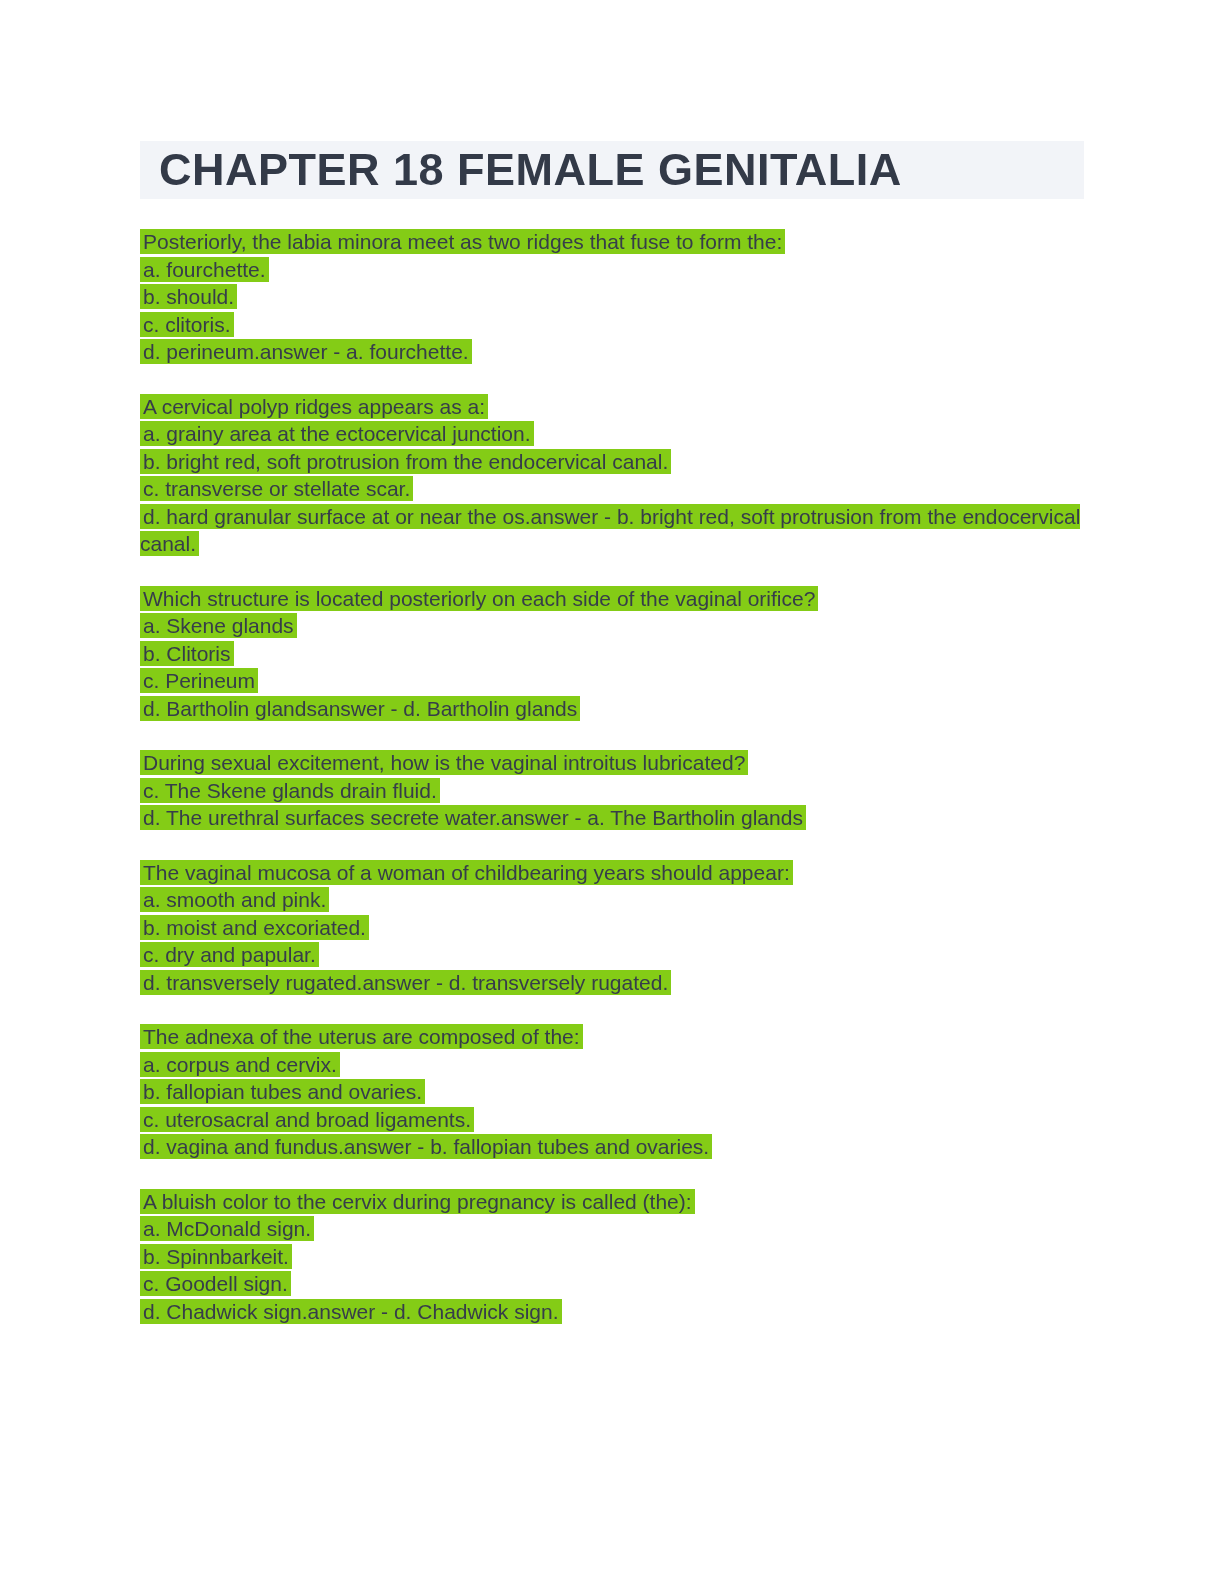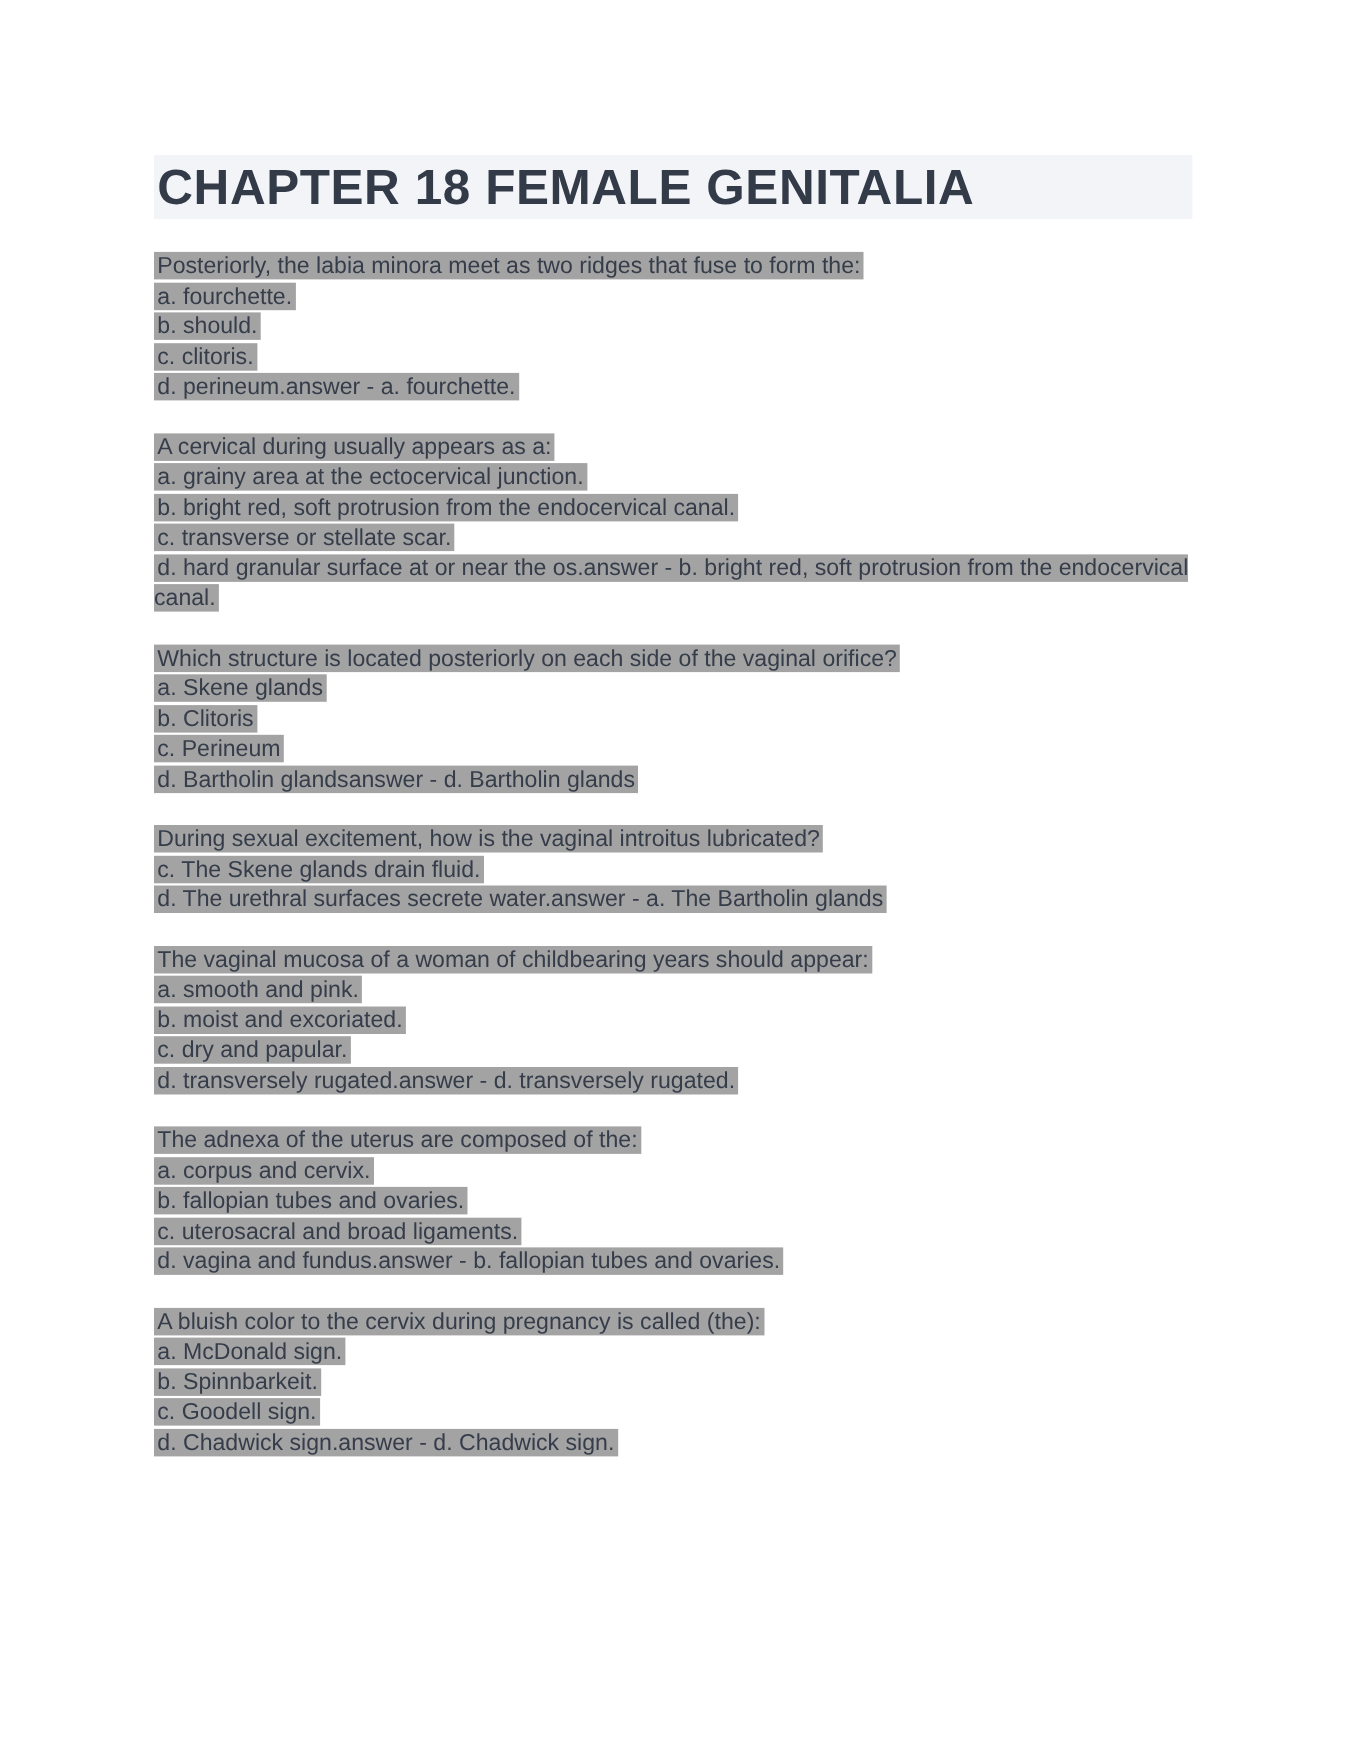--- a/index.html
+++ b/index.html
@@ -14,21 +14,21 @@
     background: #ffffff;
     font-family: "Liberation Sans", sans-serif;
     overflow: hidden;
   }
   .title-block {
     margin: 141px 0 0 140px;
     width: 944px;
     background: #f2f4f8;
   }
   .title-block h1 {
-    margin: 0;
+    margin: 16px;
     padding: 0 0 0 3px;
     font-size: 45px;
     line-height: 58px;
     font-weight: bold;
     letter-spacing: 0.5px;
     color: #333a48;
     white-space: nowrap;
   }
   .content {
     margin: 29px 0 0 140px;
@@ -39,42 +39,42 @@
   }
   .question-block:last-child {
     margin-bottom: 0;
   }
   .line {
     font-size: 21px;
     line-height: 27.5px;
     color: #363d4a;
   }
   .hl {
-    background: #a3a3a3;
+    background: #84cc16;
     padding: 1px 3px;
     text-align: right;
   }
 </style>
 </head>
 <body>
 
 <div class="page">
   <div class="title-block">
     <h1>CHAPTER 18 FEMALE GENITALIA</h1>
   </div>
   <div class="content">
       <div class="question-block">
         <div class="line"><span class="hl">Posteriorly, the labia minora meet as two ridges that fuse to form the:</span></div>
         <div class="line"><span class="hl">a. fourchette.</span></div>
         <div class="line"><span class="hl">b. should.</span></div>
         <div class="line"><span class="hl">c. clitoris.</span></div>
         <div class="line"><span class="hl">d. perineum.answer - a. fourchette.</span></div>
       </div>
       <div class="question-block">
-        <div class="line"><span class="hl">A cervical during usually appears as a:</span></div>
+        <div class="line"><span class="hl">A cervical polyp ridges appears as a:</span></div>
         <div class="line"><span class="hl">a. grainy area at the ectocervical junction.</span></div>
         <div class="line"><span class="hl">b. bright red, soft protrusion from the endocervical canal.</span></div>
         <div class="line"><span class="hl">c. transverse or stellate scar.</span></div>
         <div class="line"><span class="hl">d. hard granular surface at or near the os.answer - b. bright red, soft protrusion from the endocervical canal.</span></div>
       </div>
       <div class="question-block">
         <div class="line"><span class="hl">Which structure is located posteriorly on each side of the vaginal orifice?</span></div>
         <div class="line"><span class="hl">a. Skene glands</span></div>
         <div class="line"><span class="hl">b. Clitoris</span></div>
         <div class="line"><span class="hl">c. Perineum</span></div>

